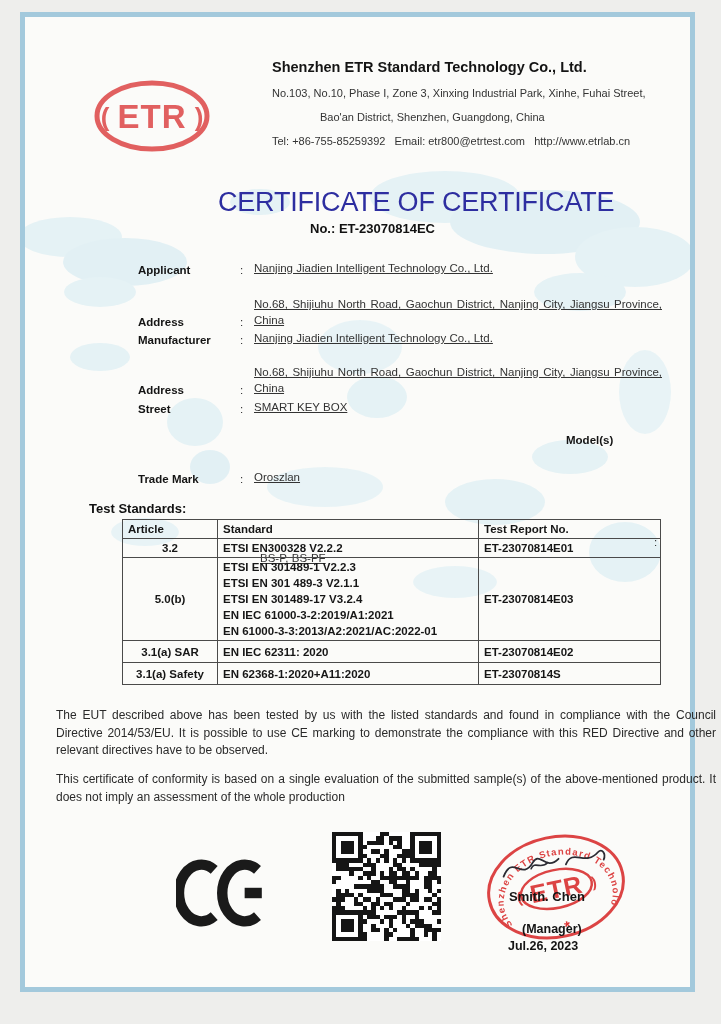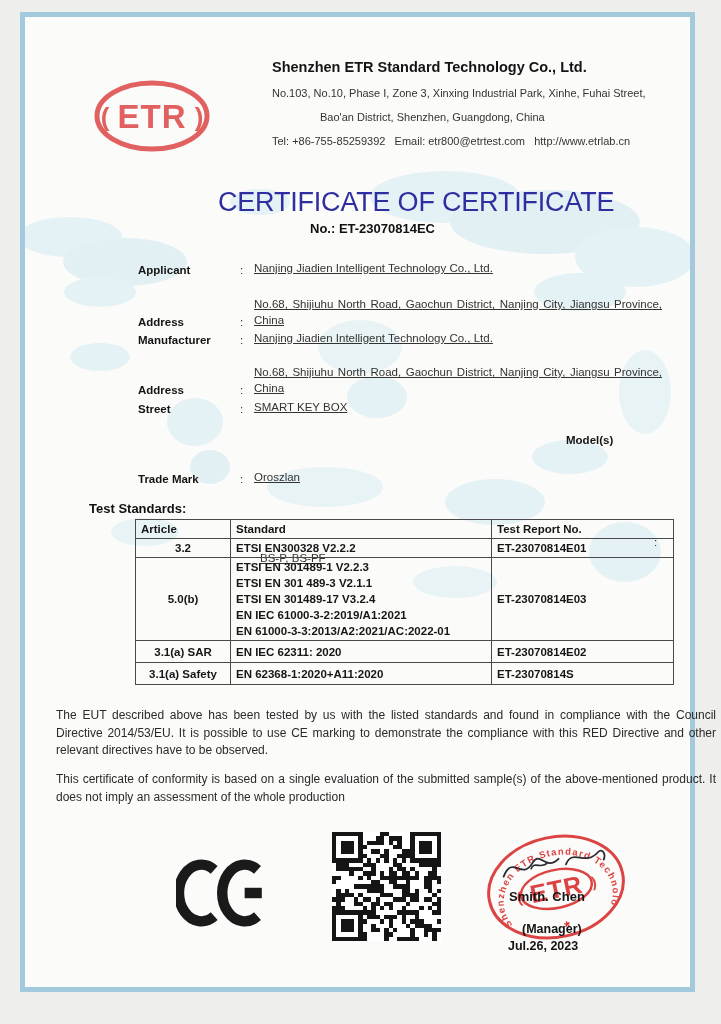--- a/index.html
+++ b/index.html
@@ -29,21 +29,21 @@
   .cert-no{left:285px;top:204px;font-size:13px;font-weight:bold;color:#111;white-space:nowrap;}
   
   .field-row{left:113px;width:530px;display:flex;align-items:flex-end;}
   .field-label{width:102px;font-size:11.5px;font-weight:bold;color:#141414;flex:0 0 102px;}
   .field-colon{width:14px;font-size:11.5px;color:#333;flex:0 0 14px;}
   .field-value{font-size:11.5px;color:#333;width:408px;line-height:16px;text-decoration:underline;}
   .justify2{text-align:justify;}
   
   .ts-title{left:64px;top:484px;font-size:13px;font-weight:bold;color:#111;}
   table.ts{
-    position:absolute;left:110px;top:502px;width:538px;
+    position:absolute;left:97px;top:502px;width:538px;
     border-collapse:collapse;table-layout:fixed;
   }
   table.ts th,table.ts td{
     border:1.5px solid #4a4a4a;
     font-size:11.5px;font-weight:bold;color:#161616;
     padding:1px 5px;line-height:16px;vertical-align:middle;
   }
   table.ts th{text-align:left;height:16px;}
   td.art{text-align:center;}
   

